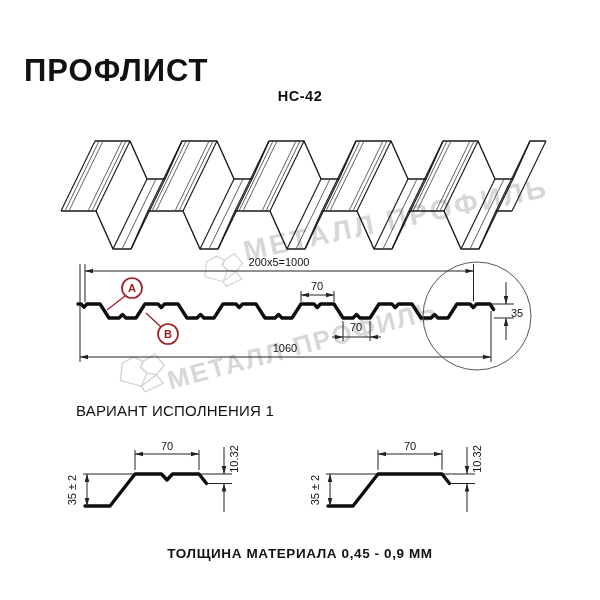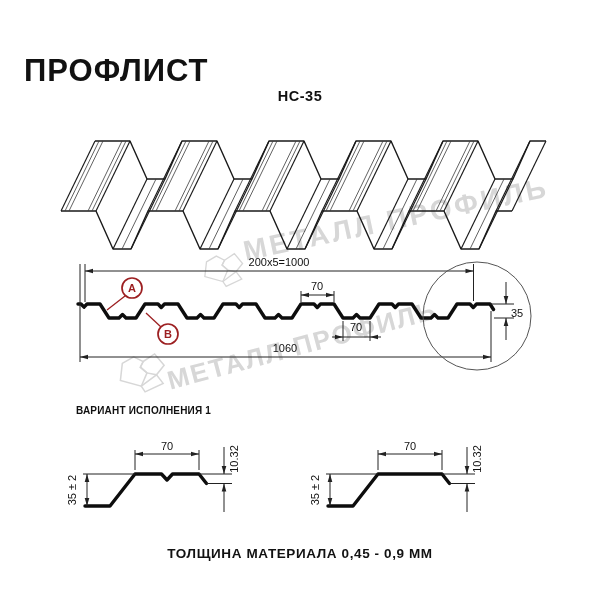--- a/index.html
+++ b/index.html
@@ -6,40 +6,40 @@
   .page{position:relative;width:600px;height:600px;background:#fff;overflow:hidden;
         font-family:"Liberation Sans",sans-serif;color:#111;}
   .wm{position:absolute;white-space:nowrap;font-weight:700;color:#d7d7d7;
       transform-origin:left center;z-index:0;user-select:none;}
   .wm1{left:244px;top:236px;font-size:28px;letter-spacing:3px;transform:rotate(-12deg);}
   .wm2{left:168px;top:366px;font-size:26px;letter-spacing:2px;transform:rotate(-15deg);}
   .title{position:absolute;left:0;top:53px;width:600px;text-align:left;
          font-size:31px;font-weight:800;letter-spacing:1px;z-index:2;padding-left:24px;}
   .subtitle{position:absolute;left:0;top:88px;width:600px;text-align:center;
          font-size:14.5px;font-weight:700;letter-spacing:.5px;z-index:2;}
-  .vheading{position:absolute;font-size:10px;font-weight:700;letter-spacing:.2px;
+  .vheading{position:absolute;font-size:15px;font-weight:400;letter-spacing:.2px;
          line-height:17.5px;z-index:2;padding-left:8px;}
   .vh1{left:68px;top:402px;}
   .vh2{left:312px;top:402px;}
   .footer{position:absolute;left:0;top:546px;width:600px;text-align:center;
          font-size:13.5px;font-weight:700;letter-spacing:.6px;z-index:2;}
   svg#drawing{position:absolute;left:0;top:0;z-index:1;}
   text.dim{font-family:"Liberation Sans",sans-serif;font-size:11px;fill:#111;font-weight:400;}
   text.marker{font-family:"Liberation Sans",sans-serif;font-size:11px;font-weight:700;}
 </style>
 </head>
 <body>
 
 <div class="page">
 
   <div class="wm wm1">МЕТАЛЛ ПРОФИЛЬ</div>
   <div class="wm wm2">МЕТАЛЛ ПРОФИЛЬ</div>
 
   <div class="title">ПРОФЛИСТ</div>
-  <div class="subtitle">НС-35</div>
+  <div class="subtitle">НС-42</div>
 
   <svg id="drawing" width="600" height="600" viewBox="0 0 600 600">
     <defs>
       <g id="mp-logo">
         <polygon points="14,12 26,5 36,10 33,16 40,22 34,36 12,30" fill="none"></polygon>
         <polygon points="36,10 48,2 58,14 50,24 40,22 33,16" fill="none"></polygon>
         <polygon points="34,36 50,24 57,33 38,42" fill="none"></polygon>
       </g>
     </defs>
 

